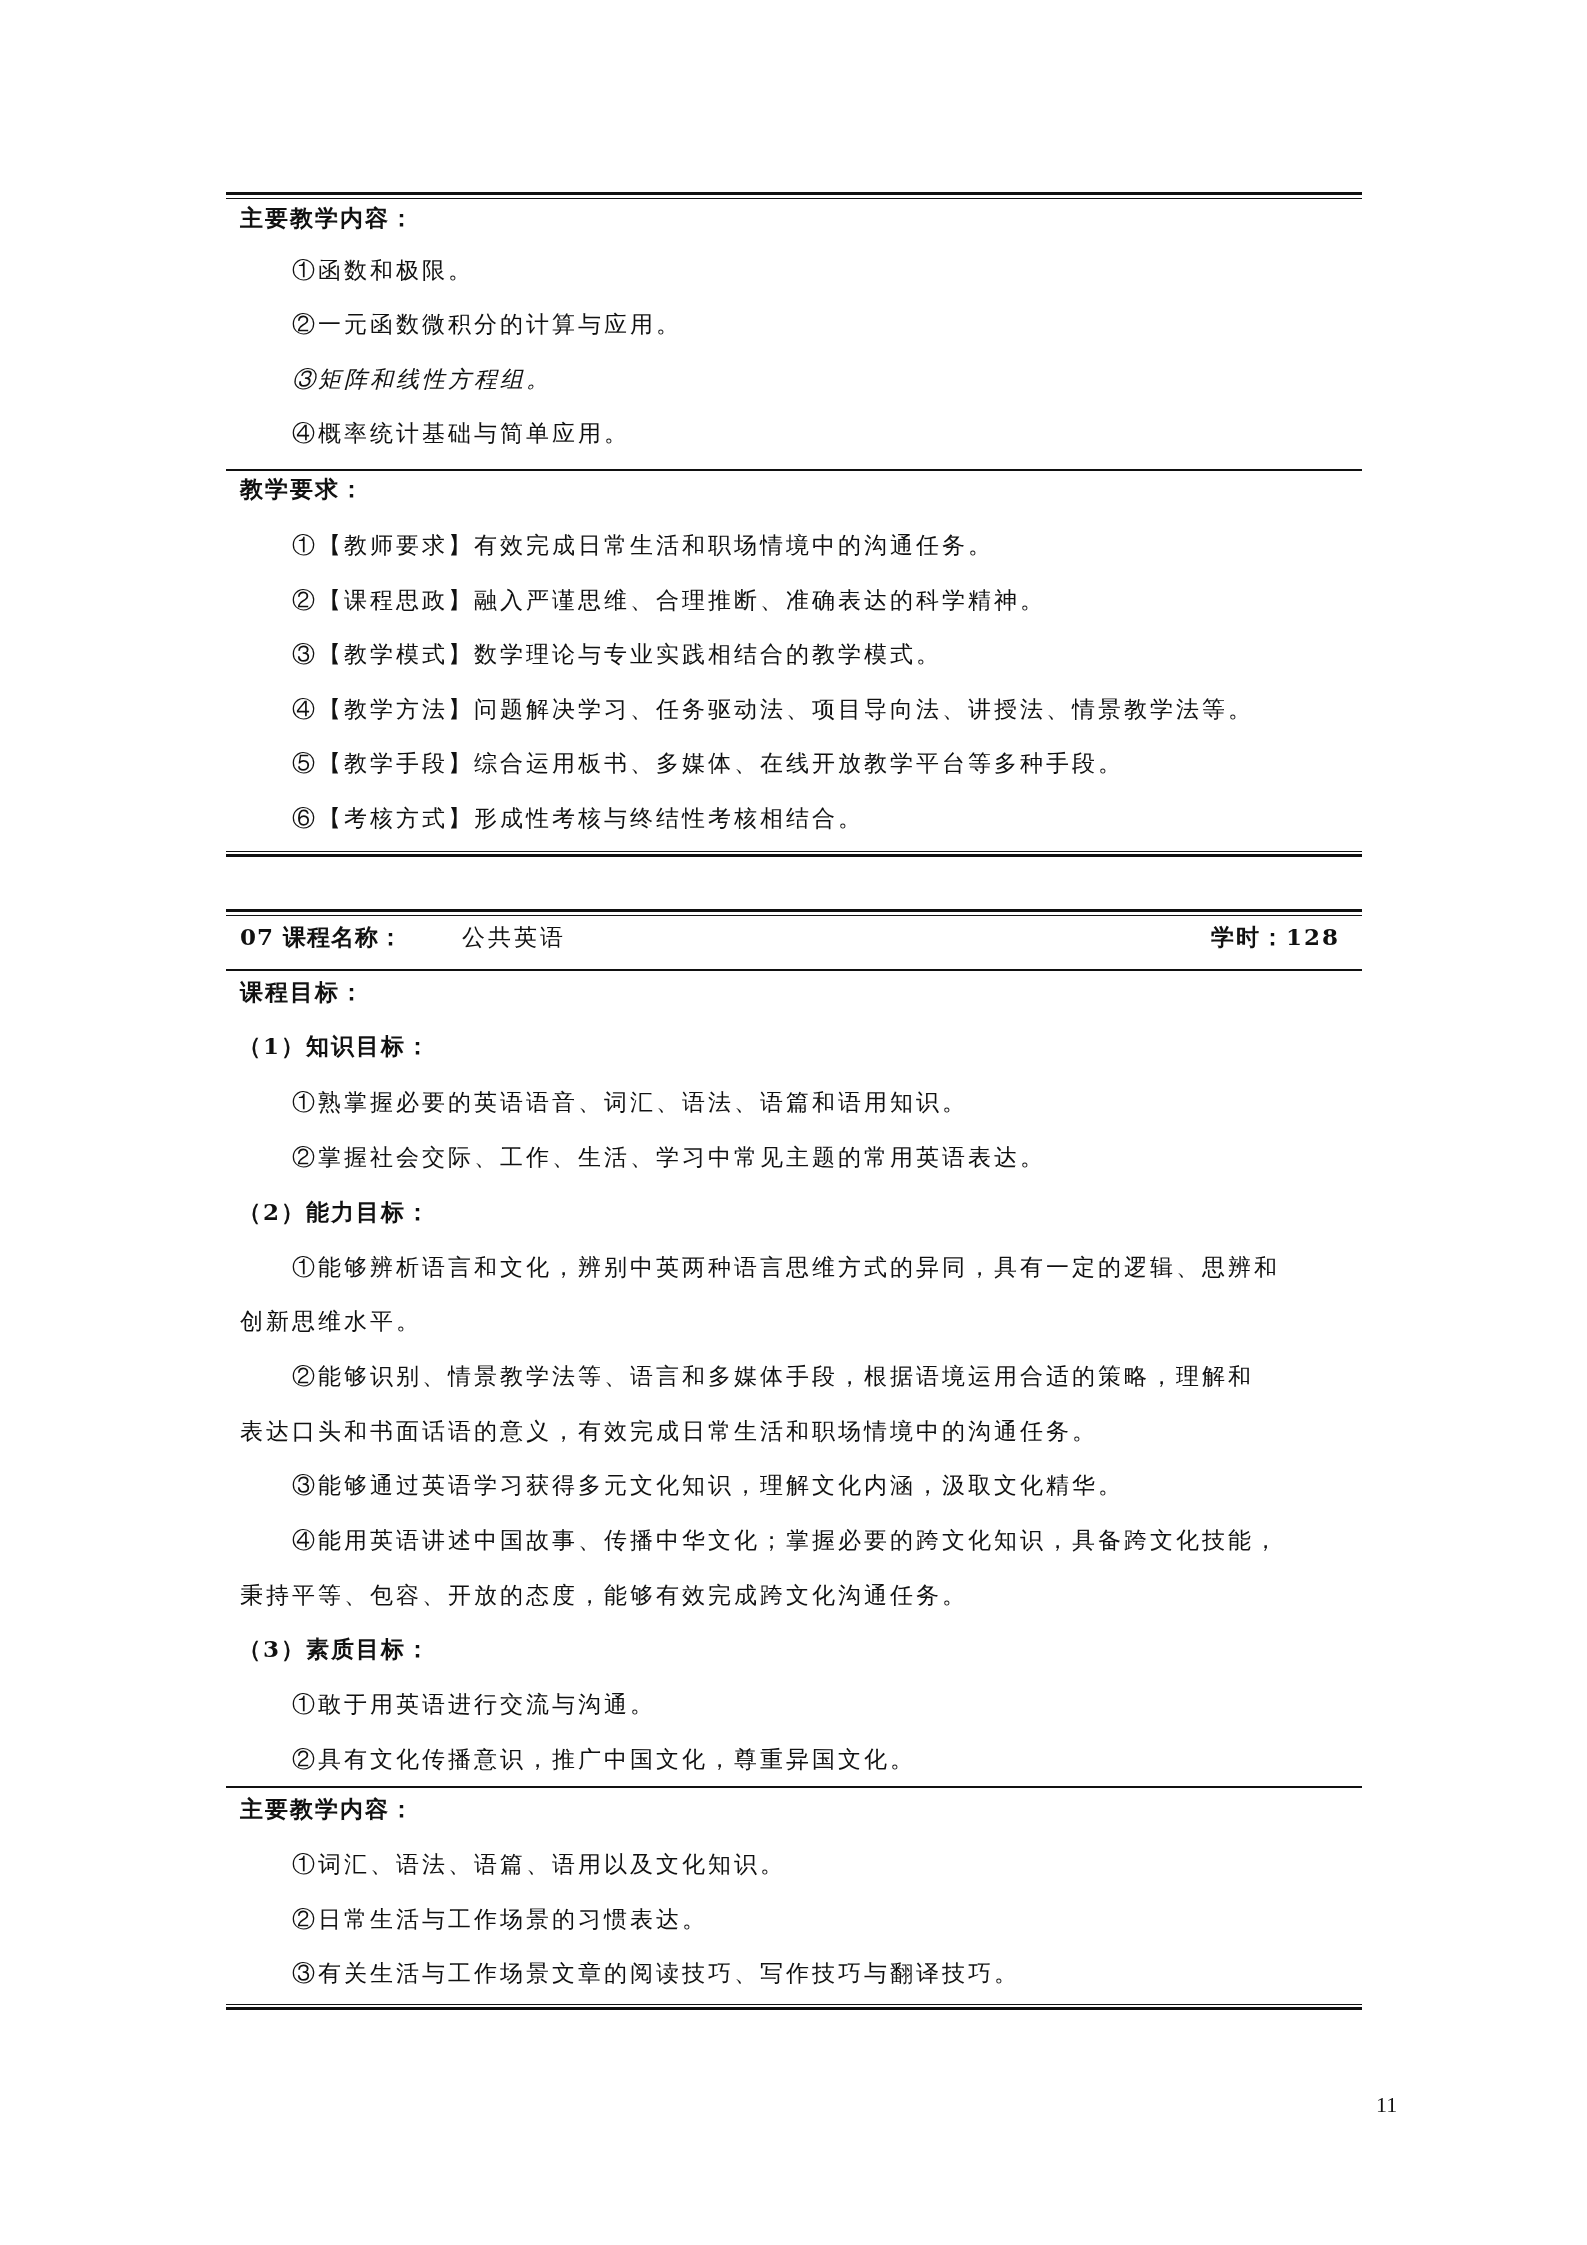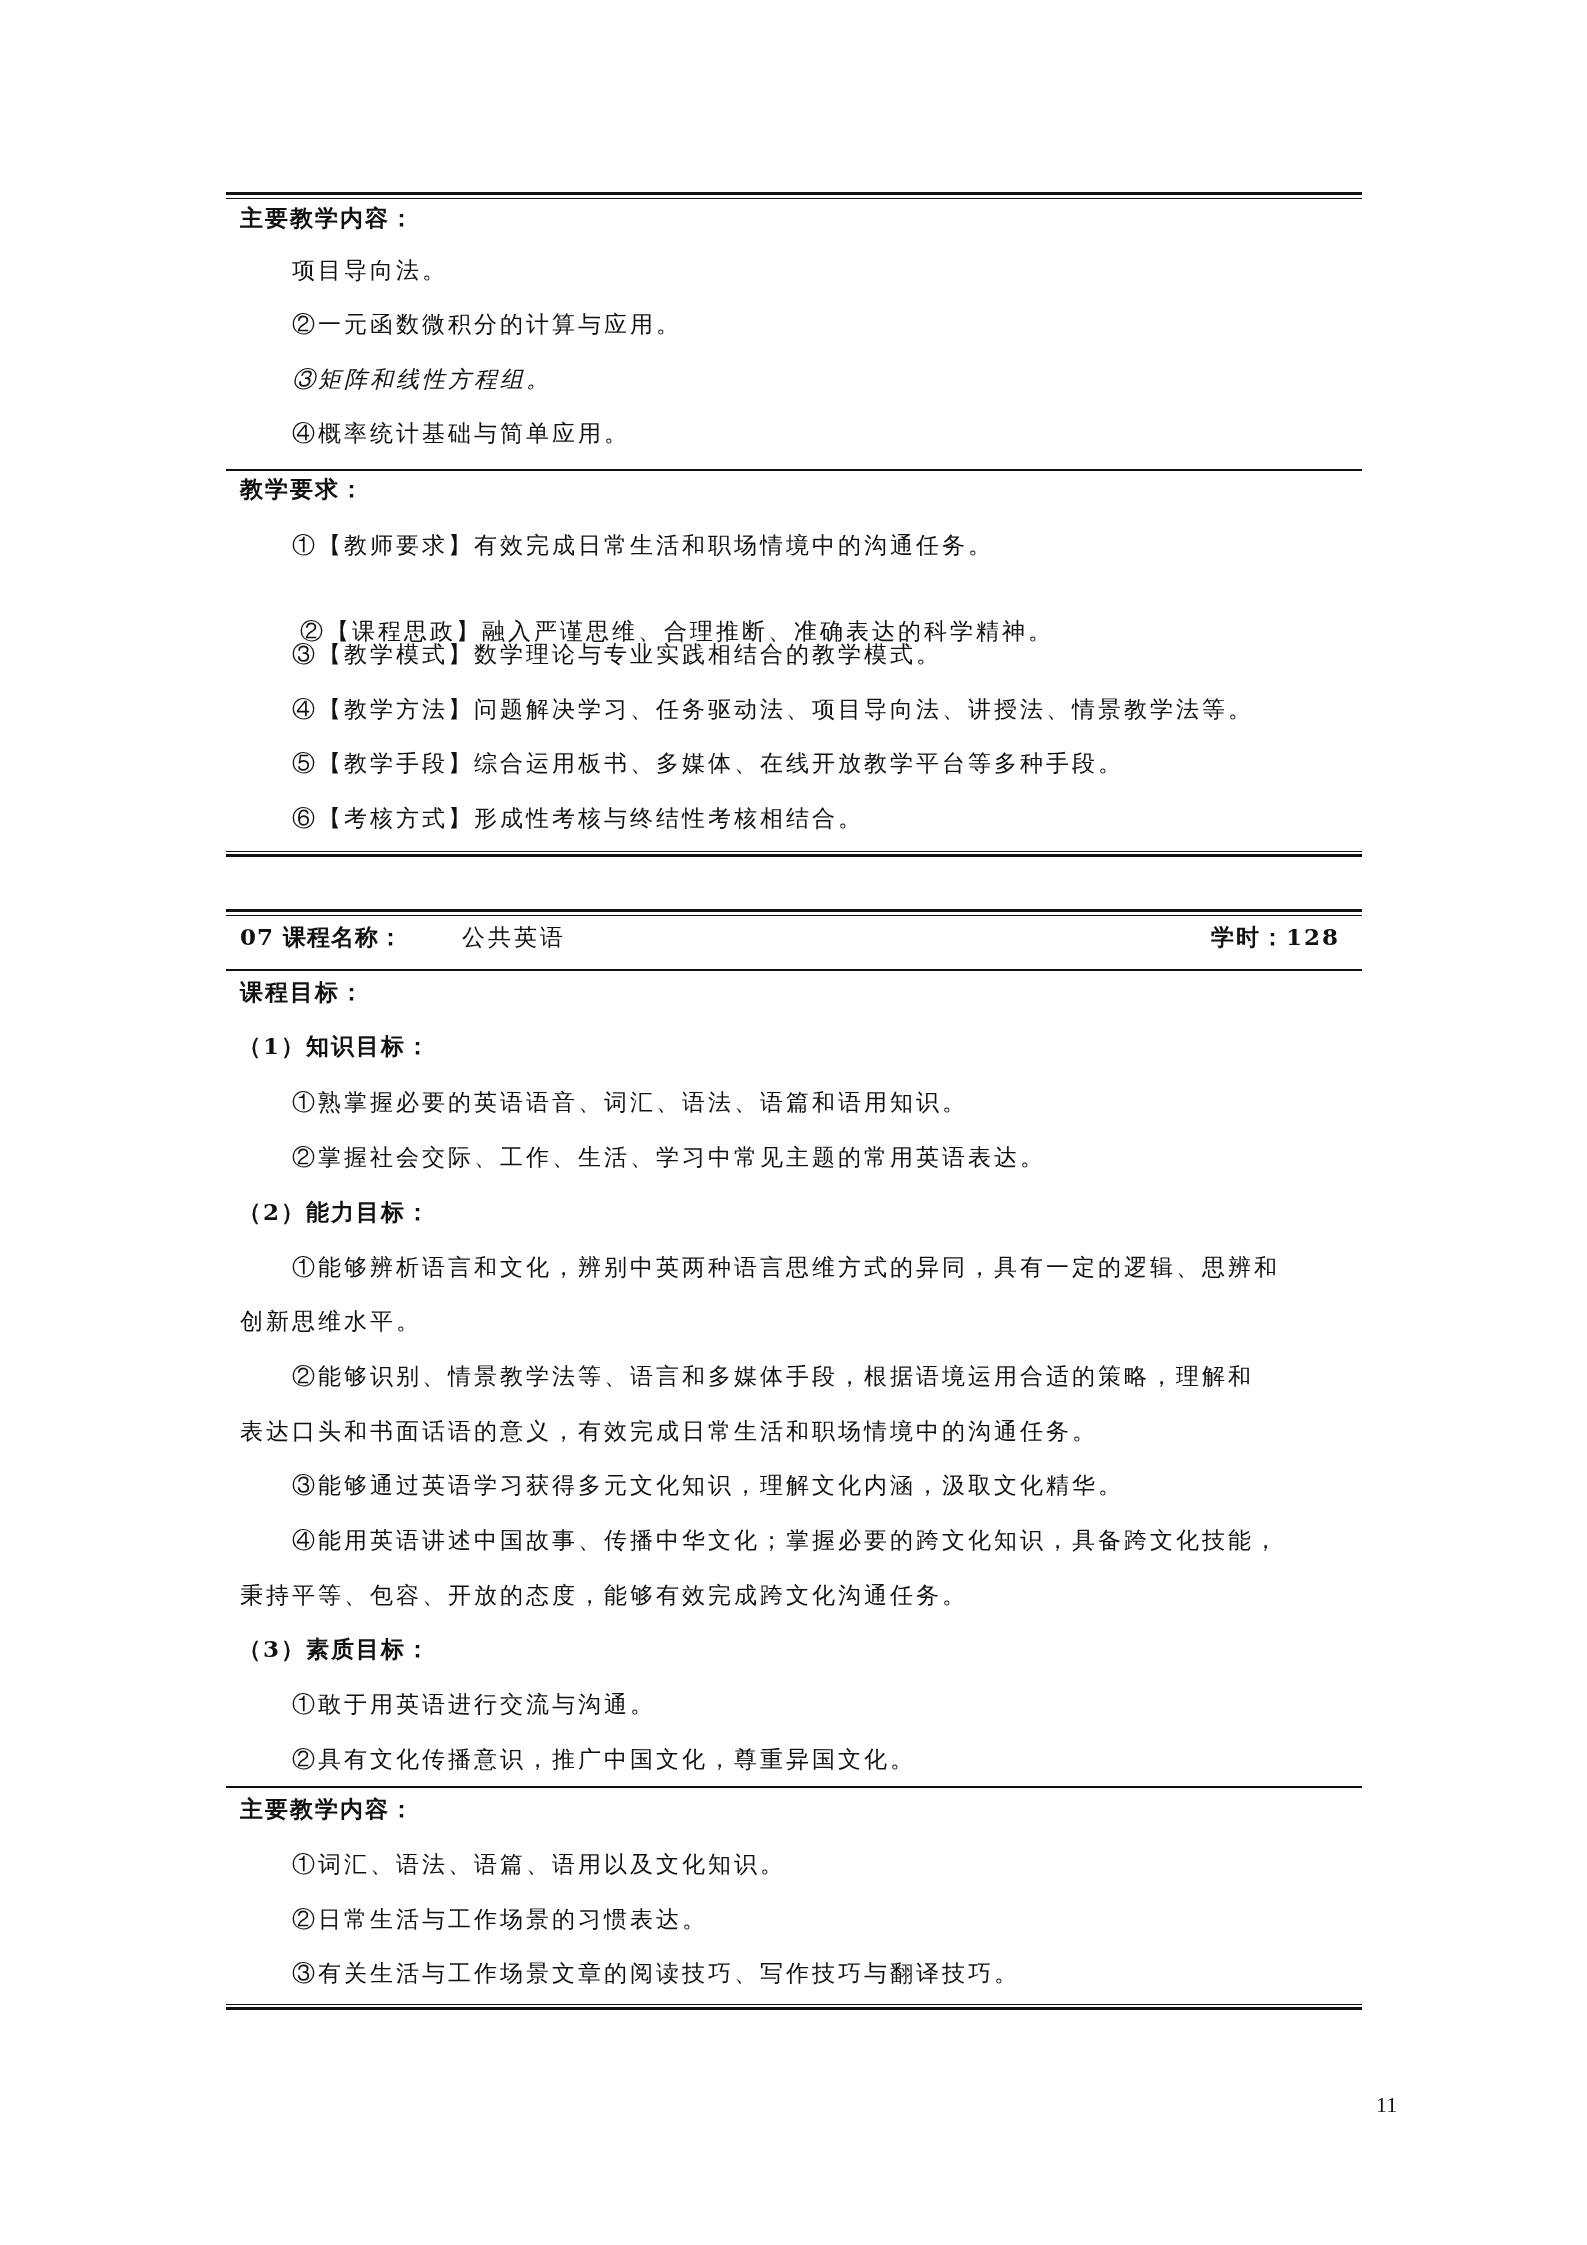--- a/index.html
+++ b/index.html
@@ -24,30 +24,30 @@
   </style>
 </head>
 <body>
 
 <div class="page">
 
   <div class="rule-thick" style="top:192px;"></div>
   <div class="rule-thin" style="top:198px; height:1px;"></div>
 
   <div class="line bold" style="top:203px;">主要教学内容：</div>
-  <div class="line indent" style="top:255px;">项目导向法。</div>
+  <div class="line indent" style="top:255px;">①函数和极限。</div>
   <div class="line indent" style="top:309px;">②一元函数微积分的计算与应用。</div>
   <div class="line indent" style="top:364px;font-style:italic;">③矩阵和线性方程组。</div>
   <div class="line indent" style="top:418px;">④概率统计基础与简单应用。</div>
 
   <div class="rule-thin" style="top:469px;"></div>
 
   <div class="line bold" style="top:474px;">教学要求：</div>
   <div class="line indent" style="top:530px;">①【教师要求】有效完成日常生活和职场情境中的沟通任务。</div>
-  <div class="line indent" style="top:616px;margin-left:8px;">②【课程思政】融入严谨思维、合理推断、准确表达的科学精神。</div>
+  <div class="line indent" style="top:585px;">②【课程思政】融入严谨思维、合理推断、准确表达的科学精神。</div>
   <div class="line indent" style="top:639px;">③【教学模式】数学理论与专业实践相结合的教学模式。</div>
   <div class="line indent" style="top:694px;">④【教学方法】问题解决学习、任务驱动法、项目导向法、讲授法、情景教学法等。</div>
   <div class="line indent" style="top:748px;">⑤【教学手段】综合运用板书、多媒体、在线开放教学平台等多种手段。</div>
   <div class="line indent" style="top:803px;">⑥【考核方式】形成性考核与终结性考核相结合。</div>
 
   <div class="rule-thin" style="top:851px; height:1px;"></div>
   <div class="rule-thick" style="top:854px;"></div>
 
   <div class="rule-thick" style="top:909px;"></div>
   <div class="rule-thin" style="top:915px; height:1px;"></div>

